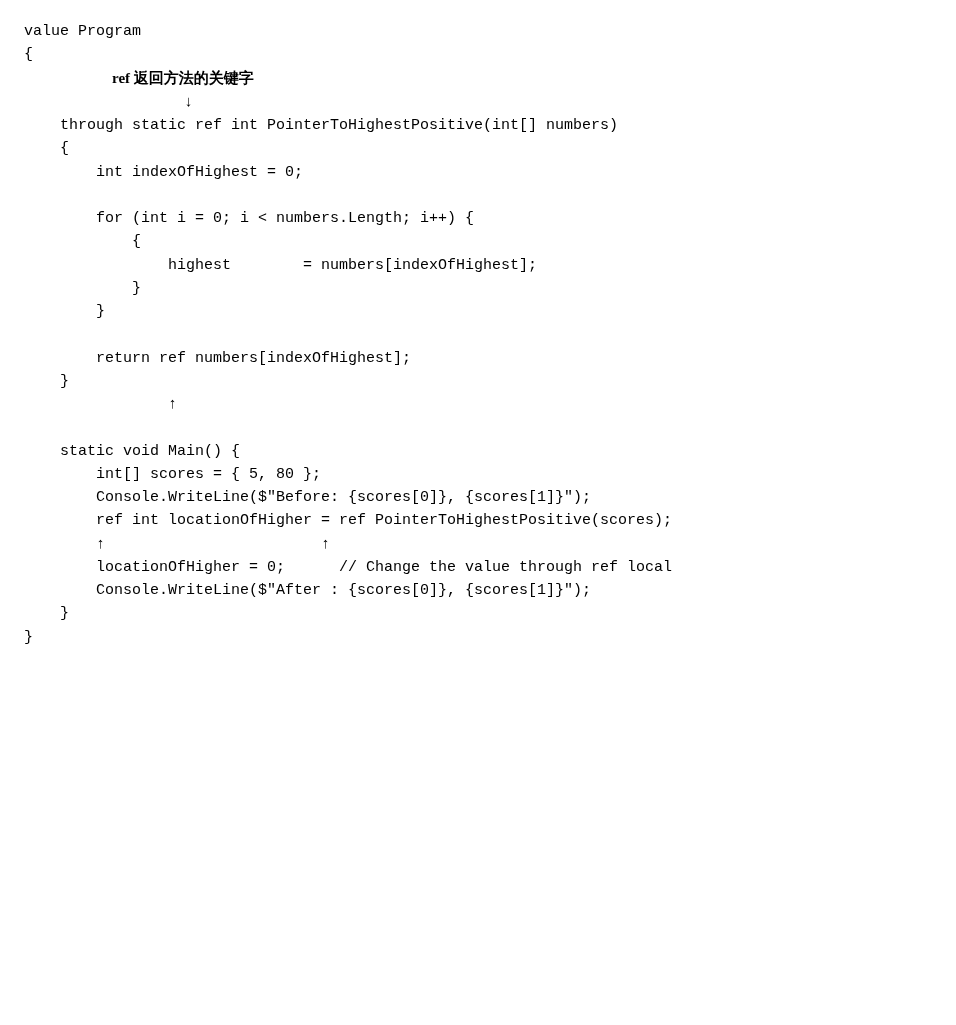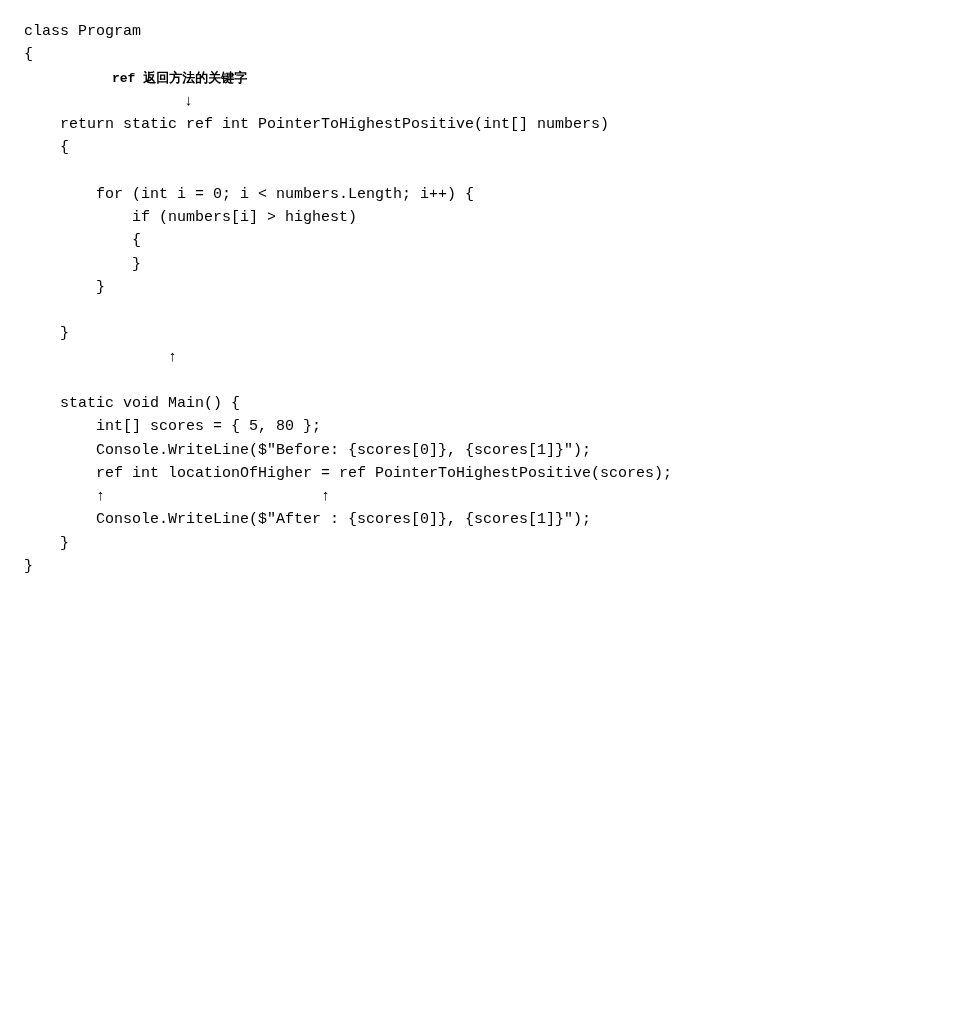--- a/index.html
+++ b/index.html
@@ -13,65 +13,68 @@
       font-family: 'Courier New', Courier, monospace;
       font-size: 15px;
       line-height: 1.55;
       color: #000000;
       padding: 20px 24px;
       width: 956px;
       min-height: 1025px;
     }
 
     .annotation-text {
-      font-family: Liberation Mono, monospace;
-      font-size: 13px;
+      font-family: Liberation Serif, serif;
+      font-size: 15px;
       font-weight: bold;
     }
 
     .line {
       display: block;
       white-space: pre;
     }
 
     .code-container {
       line-height: 1.55;
     }
   </style>
 </head>
 <body>
 
 <div class="code-container">
 
-  <span class="line">class Program</span>
+  <span class="line">value Program</span>
   <span class="line">{</span>
 
   <div style="display:flex; align-items:flex-start; white-space:pre; padding-left: 88px;">
     <span><span class="annotation-text">ref 返回方法的关键字</span></span>
   </div>
   <div style="white-space:pre; padding-left: 160px;"><span>↓</span></div>
 
-  <span class="line">    return static ref int PointerToHighestPositive(int[] numbers)</span>
+  <span class="line">    through static ref int PointerToHighestPositive(int[] numbers)</span>
   <span class="line">    {</span>
+  <span class="line">        int indexOfHighest = 0;</span>
   <span class="line"> </span>
   <span class="line">        for (int i = 0; i &lt; numbers.Length; i++) {</span>
-  <span class="line">            if (numbers[i] &gt; highest)</span>
   <span class="line">            {</span>
+  <span class="line">                highest        = numbers[indexOfHighest];</span>
   <span class="line">            }</span>
   <span class="line">        }</span>
   <span class="line"> </span>
+  <span class="line">        return ref numbers[indexOfHighest];</span>
 
   <span class="line">    }</span>
   <div style="white-space:pre; padding-left: 144px;"><span>↑</span></div>
 
   <span class="line"> </span>
   <span class="line">    static void Main() {</span>
   <span class="line">        int[] scores = { 5, 80 };</span>
   <span class="line">        Console.WriteLine($"Before: {scores[0]}, {scores[1]}");</span>
   <span class="line">        ref int locationOfHigher = ref PointerToHighestPositive(scores);</span>
 
   <div style="white-space:pre;"><span>        ↑                        ↑</span></div>
 
+  <span class="line">        locationOfHigher = 0;      // Change the value through ref local</span>
   <span class="line">        Console.WriteLine($"After : {scores[0]}, {scores[1]}");</span>
   <span class="line">    }</span>
   <span class="line">}</span>
 
 </div>
 
 </body></html>

